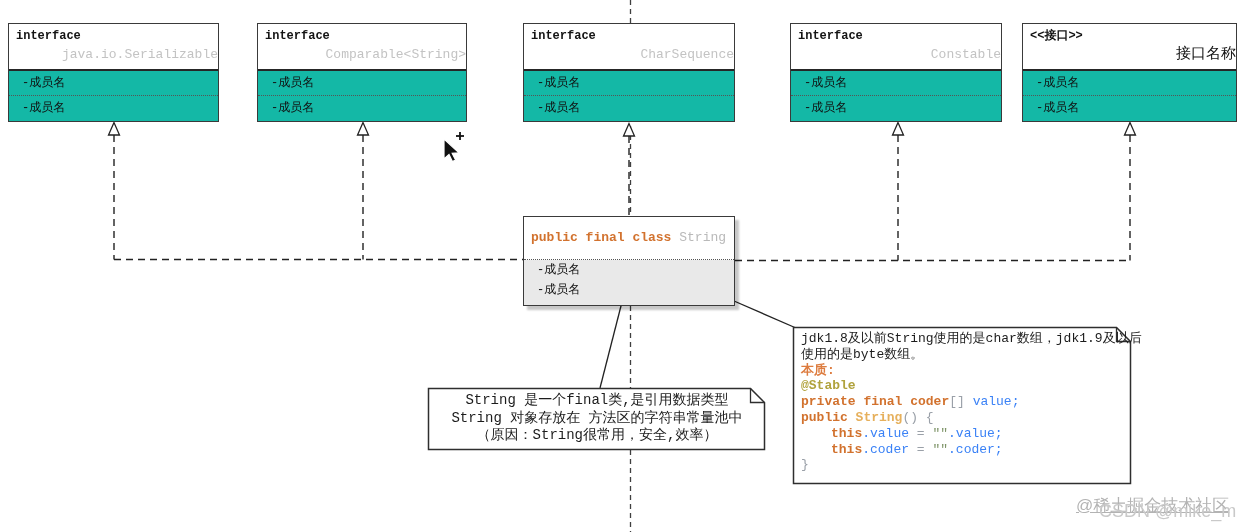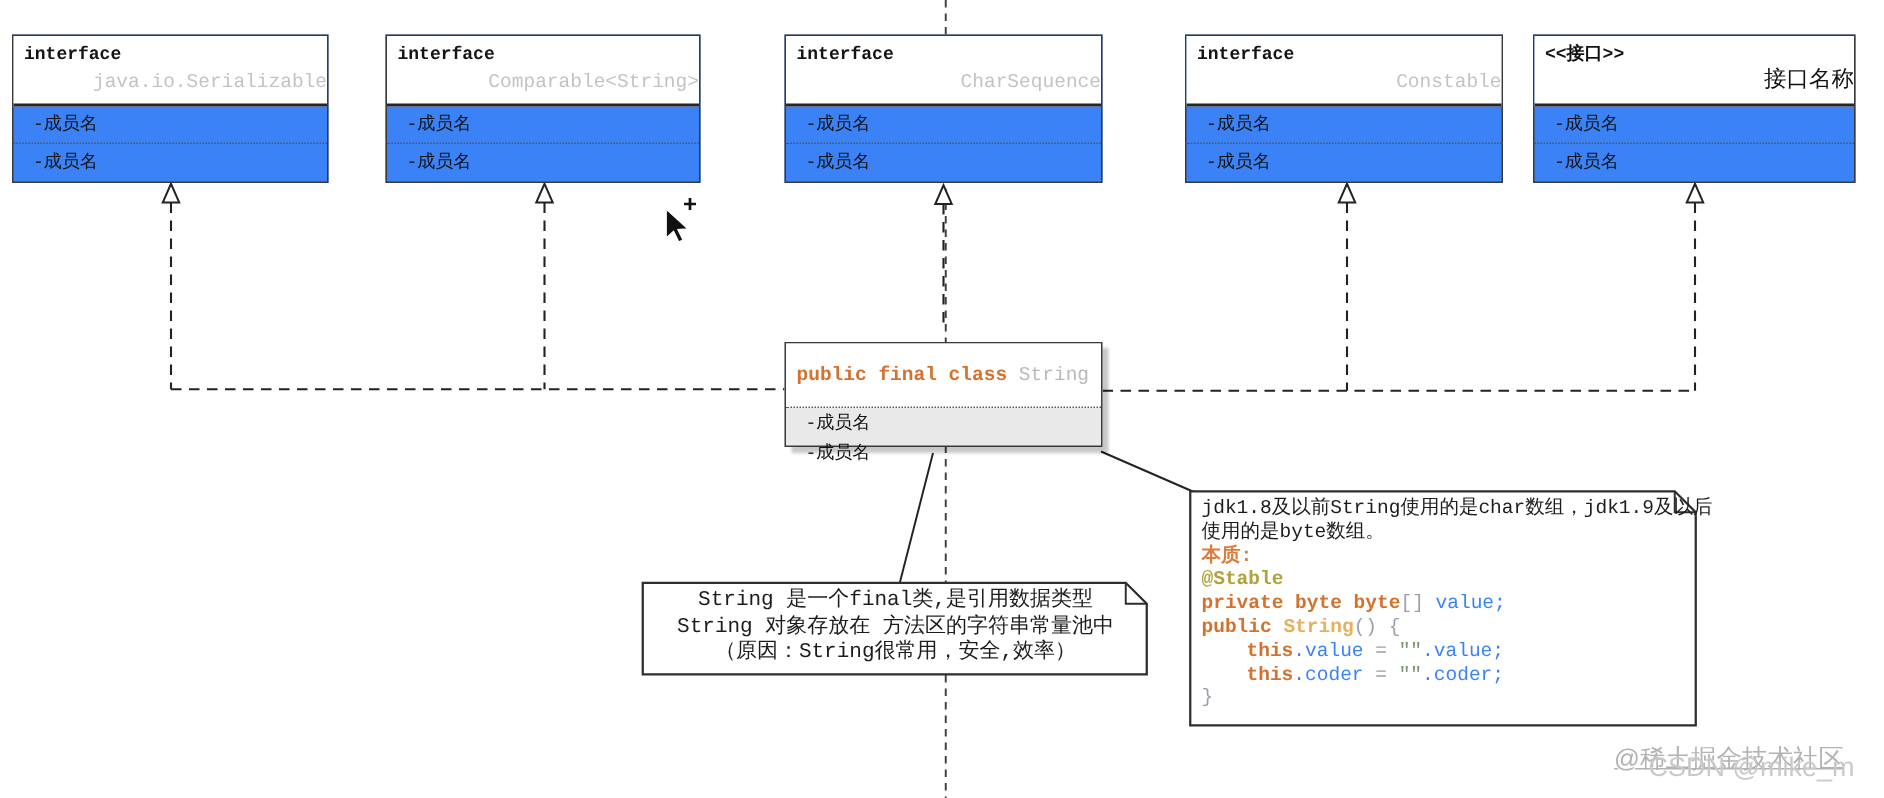--- a/index.html
+++ b/index.html
@@ -2,32 +2,32 @@
 <html><head>
 <meta charset="utf-8">
 <style>
   html,body{margin:0;padding:0;background:#fff;}
   #canvas{position:relative;width:1256px;height:532px;background:#ffffff;overflow:hidden;
           font-family:"Liberation Mono","DejaVu Sans Mono",monospace;}
   
   #wires{position:absolute;left:0;top:0;z-index:1;}
   
   .iface{position:absolute;top:23px;height:99px;box-sizing:border-box;border:1px solid #3a3a3a;
-         background:#3b82f6;z-index:2;}
+         background:#14b8a6;z-index:2;}
   .iface .hdr{box-sizing:border-box;height:47px;background:#fff;border-bottom:2px solid #262626;
               padding:5px 0 0 7px;}
   .iface .st{font-size:12px;font-weight:bold;color:#141414;line-height:14px;}
   .iface .nm{font-size:13px;color:#c3c3c3;line-height:15px;margin-top:4px;text-align:right;}
   .iface .row{box-sizing:border-box;height:25px;line-height:24px;padding-left:13px;
               font-size:12px;color:#111;}
   .iface .r1{border-bottom:1px dotted #555;}
   .iface.cn .st{font-weight:bold;color:#111;}
   .iface.cn .nm{color:#111;font-size:15px;margin-top:2px;font-family:"Liberation Sans",sans-serif;}
   
-  .strbox{position:absolute;left:523px;top:228px;width:212px;height:70px;box-sizing:border-box;
+  .strbox{position:absolute;left:523px;top:216px;width:212px;height:90px;box-sizing:border-box;
           border:1px solid #3a3a3a;background:#e9e9e9;z-index:2;
           box-shadow:4px 4px 2px rgba(0,0,0,0.22);}
   .strbox .hdr{box-sizing:border-box;height:43px;background:#fff;border-bottom:1px dotted #555;
                padding:13px 0 0 7px;font-size:13px;white-space:nowrap;}
   .strbox .kw{font-weight:bold;color:#d2722e;}
   .strbox .cname{color:#b9b9b9;}
   .strbox .row{height:20px;line-height:20px;padding-left:13px;font-size:12px;color:#111;}
   
   .notetext{position:absolute;z-index:2;color:#1c1c1c;}
   #note-center-text{left:432px;top:392px;width:330px;font-size:14px;line-height:17.5px;
@@ -145,21 +145,21 @@
     <div class="cl">String 是一个final类,是引用数据类型</div>
     <div class="cl">String 对象存放在 方法区的字符串常量池中</div>
     <div class="cl">（原因：String很常用，安全,效率）</div>
   </div>
 
   <div id="note-right-text" class="notetext">
     <div class="cl">jdk1.8及以前String使用的是char数组，jdk1.9及以后</div>
     <div class="cl">使用的是byte数组。</div>
     <div class="cl c-label">本质:</div>
     <div class="cl c-olive">@Stable</div>
-    <div class="cl"><span class="c-kw">private byte byte</span><span class="c-gray">[]</span><span class="c-purple"> value;</span></div>
+    <div class="cl"><span class="c-kw">private final coder</span><span class="c-gray">[]</span><span class="c-purple"> value;</span></div>
     <div class="cl"><span class="c-kw">public </span><span class="c-ctor">String</span><span class="c-gray">() {</span></div>
     <div class="cl ind"><span class="c-kw">this</span><span class="c-purple">.value</span><span class="c-gray"> = </span><span class="c-str">""</span><span class="c-purple">.value;</span></div>
     <div class="cl ind"><span class="c-kw">this</span><span class="c-purple">.coder</span><span class="c-gray"> = </span><span class="c-str">""</span><span class="c-purple">.coder;</span></div>
     <div class="cl c-gray">}</div>
   </div>
 
   <svg id="cursor" width="28" height="34" viewBox="0 0 28 34">
     <line x1="15" y1="7" x2="23" y2="7" stroke="#111" stroke-width="1.8"></line>
     <line x1="19" y1="3" x2="19" y2="11" stroke="#111" stroke-width="1.8"></line>
     <path d="M3,10 L3,30 L8,25.5 L11.4,32.5 L14.6,31 L11.2,24.2 L18,23.8 Z" fill="#111" stroke="#fff" stroke-width="1.2"></path>

